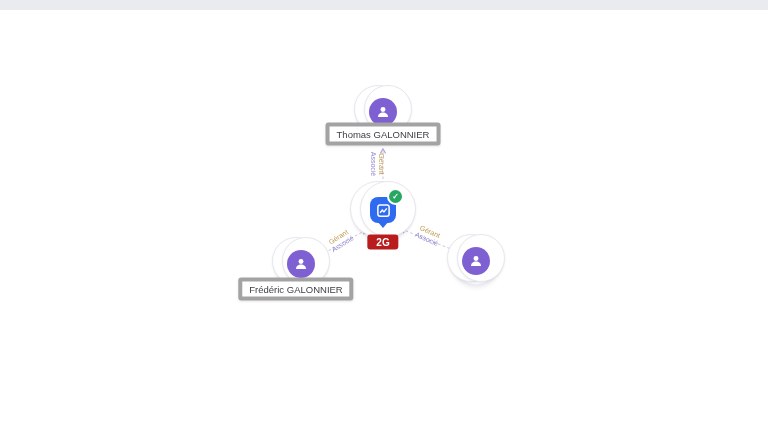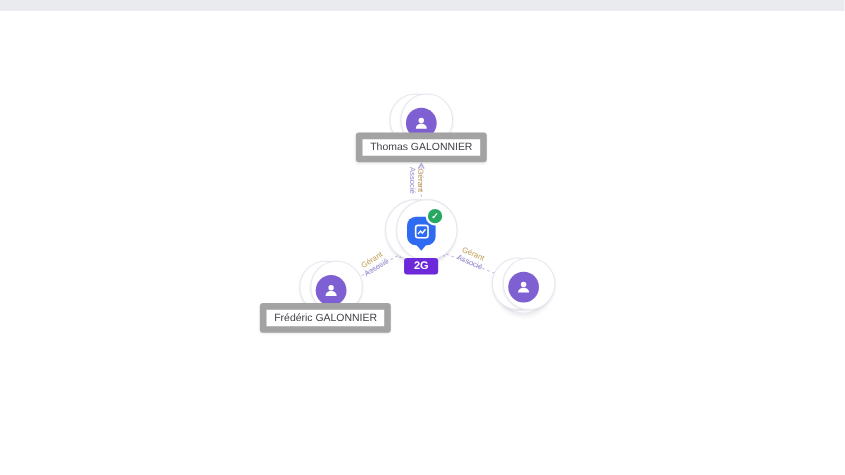--- a/index.html
+++ b/index.html
@@ -50,27 +50,27 @@
   .pin-body svg{width:15px;height:15px;display:block;}
   .badge{
     position:absolute;right:6px;top:3px;width:13px;height:13px;border-radius:50%;
     background:#27a862;border:2px solid #ffffff;color:#fff;
     font-size:8px;line-height:13px;text-align:center;font-weight:bold;z-index:4;
   }
 
   
   .name-label{
     position:absolute;transform:translate(-50%,-50%);
-    background:#fff;border:6px solid #a3a3a3;border-radius:3px;
+    background:#fff;border:4px solid #a3a3a3;border-radius:3px;
     padding:2px 7px;font-size:9.5px;color:#3f4149;white-space:nowrap;
     box-shadow:0 1px 2px rgba(0,0,0,.08);z-index:5;
   }
   .company-tag{
     position:absolute;transform:translate(-50%,-50%);
-    background:#6d28d9;color:#fff;border-radius:3px;
+    background:#b91c1c;color:#fff;border-radius:3px;
     padding:2px 9px;font-size:10px;font-weight:bold;white-space:nowrap;
     z-index:6;
   }
 
   
   .edge-label{
     position:absolute;z-index:2;text-align:center;
     font-size:7px;line-height:1.2;white-space:nowrap;
   }
   .edge-label .l1{display:block;color:#bf9b52;}

